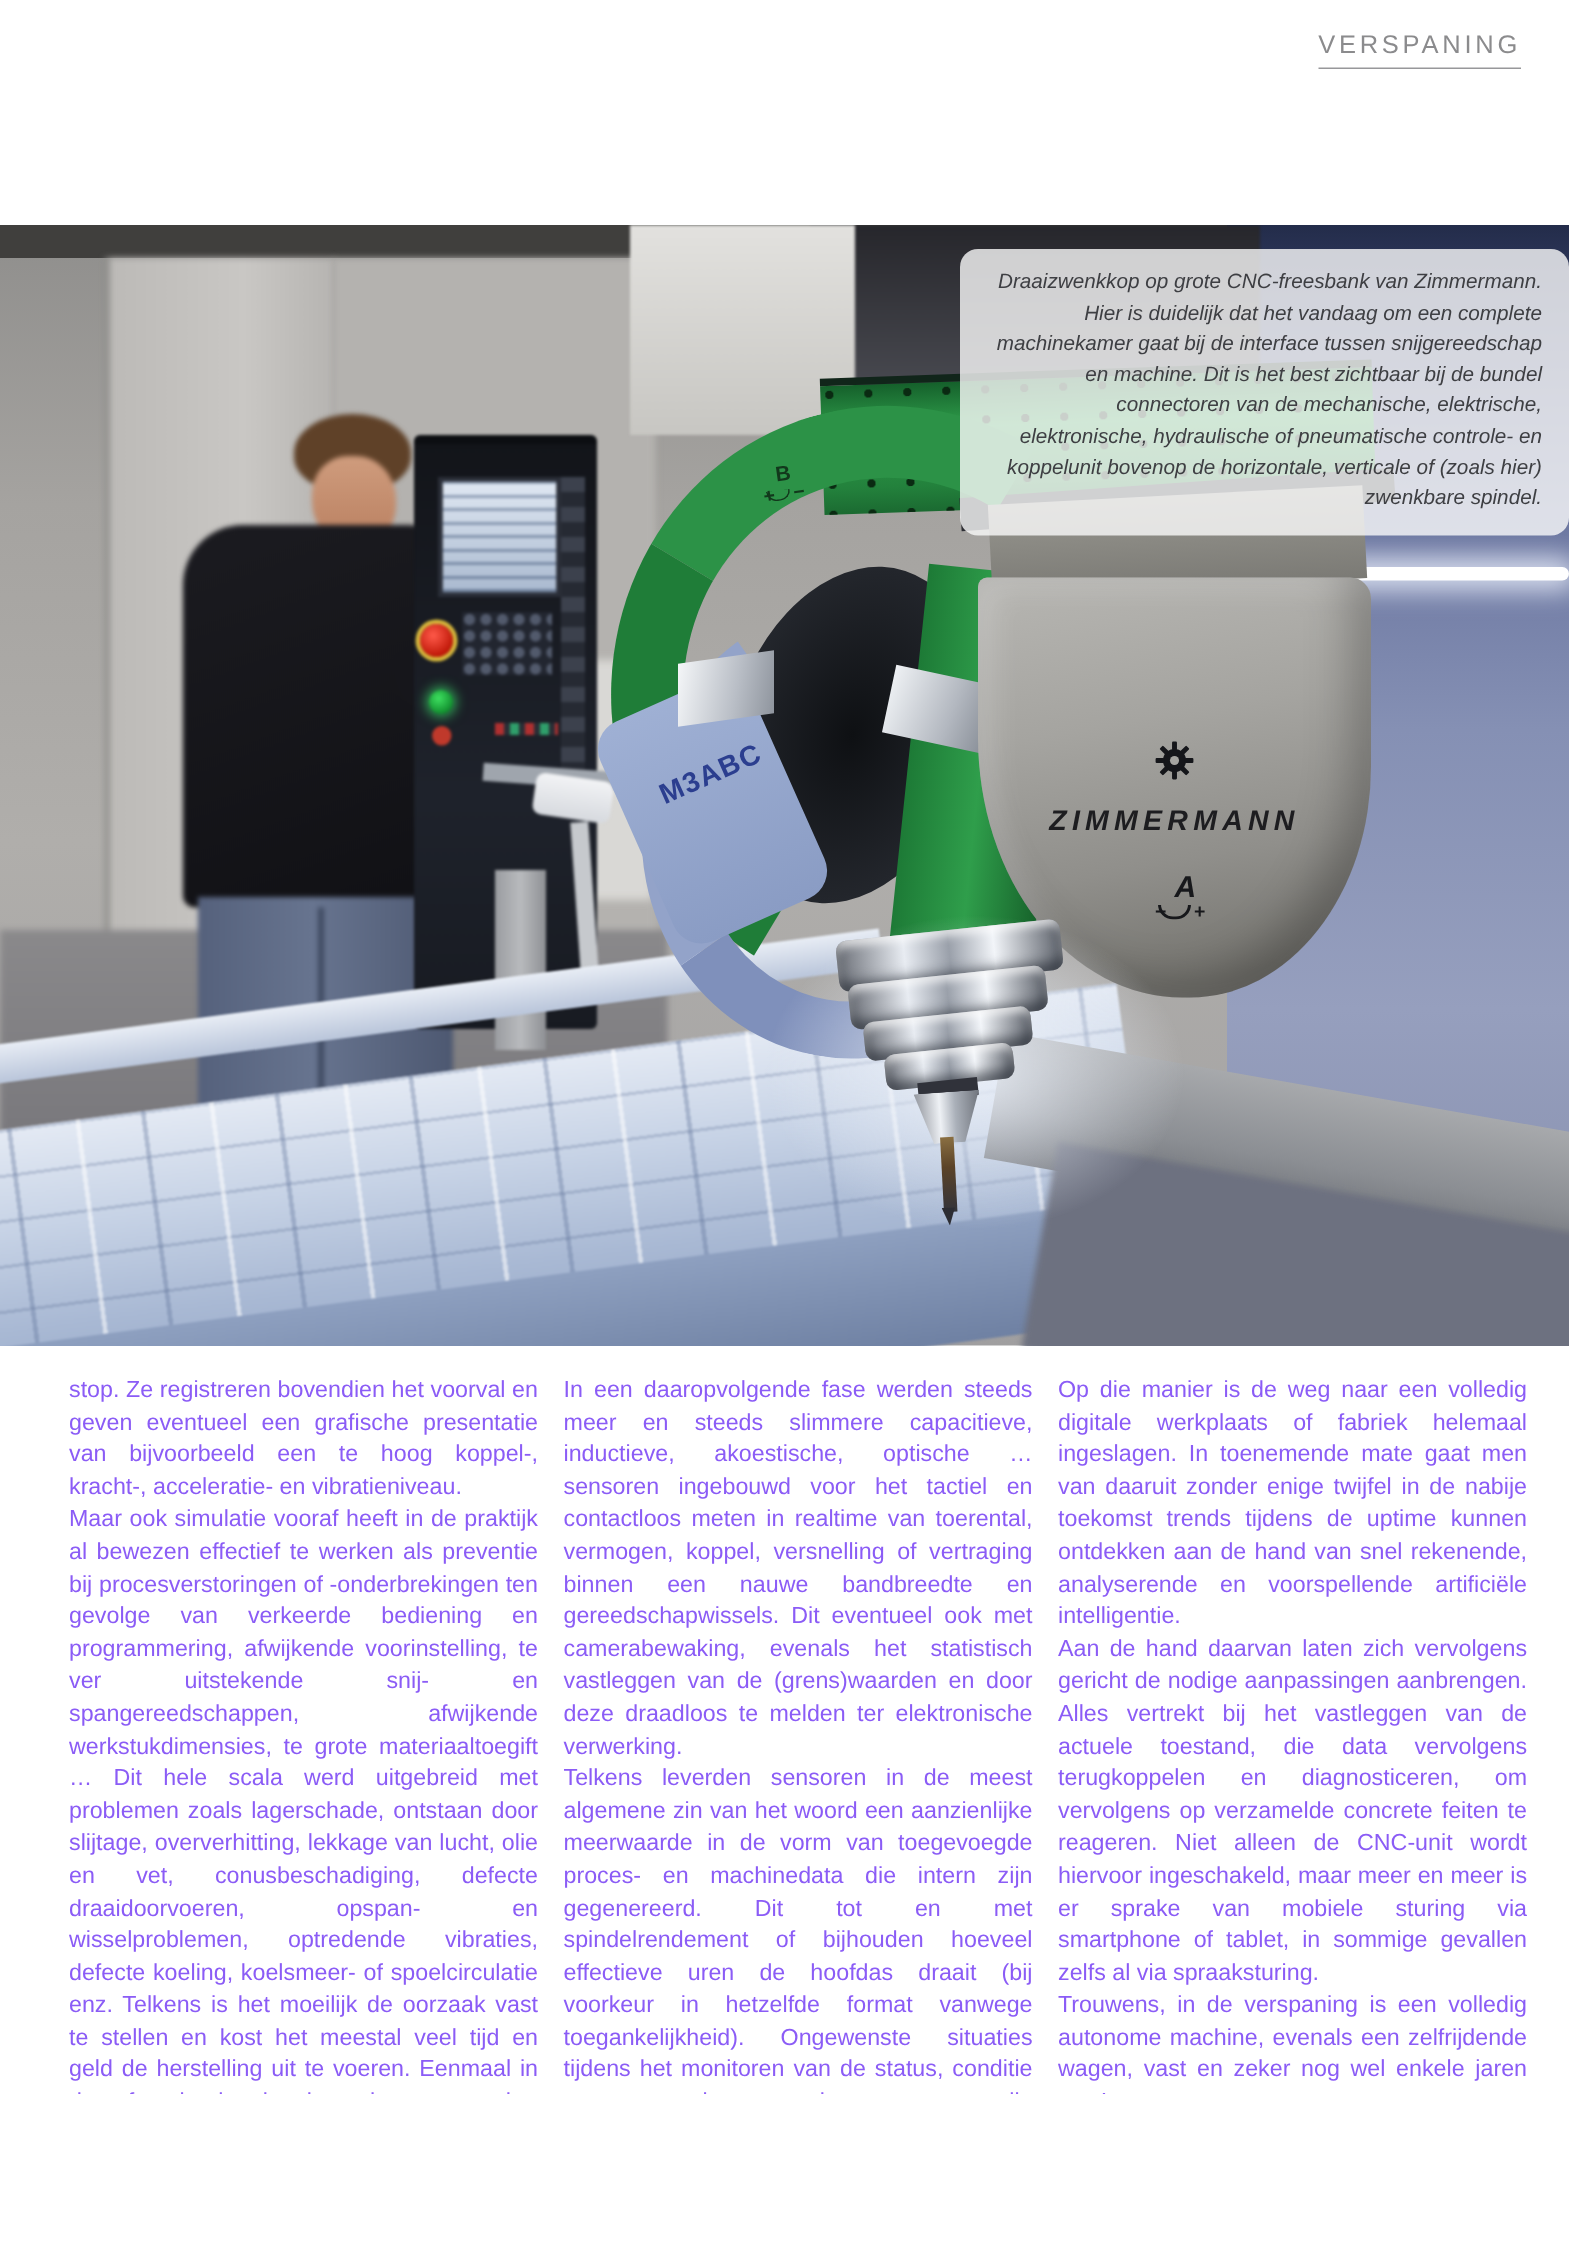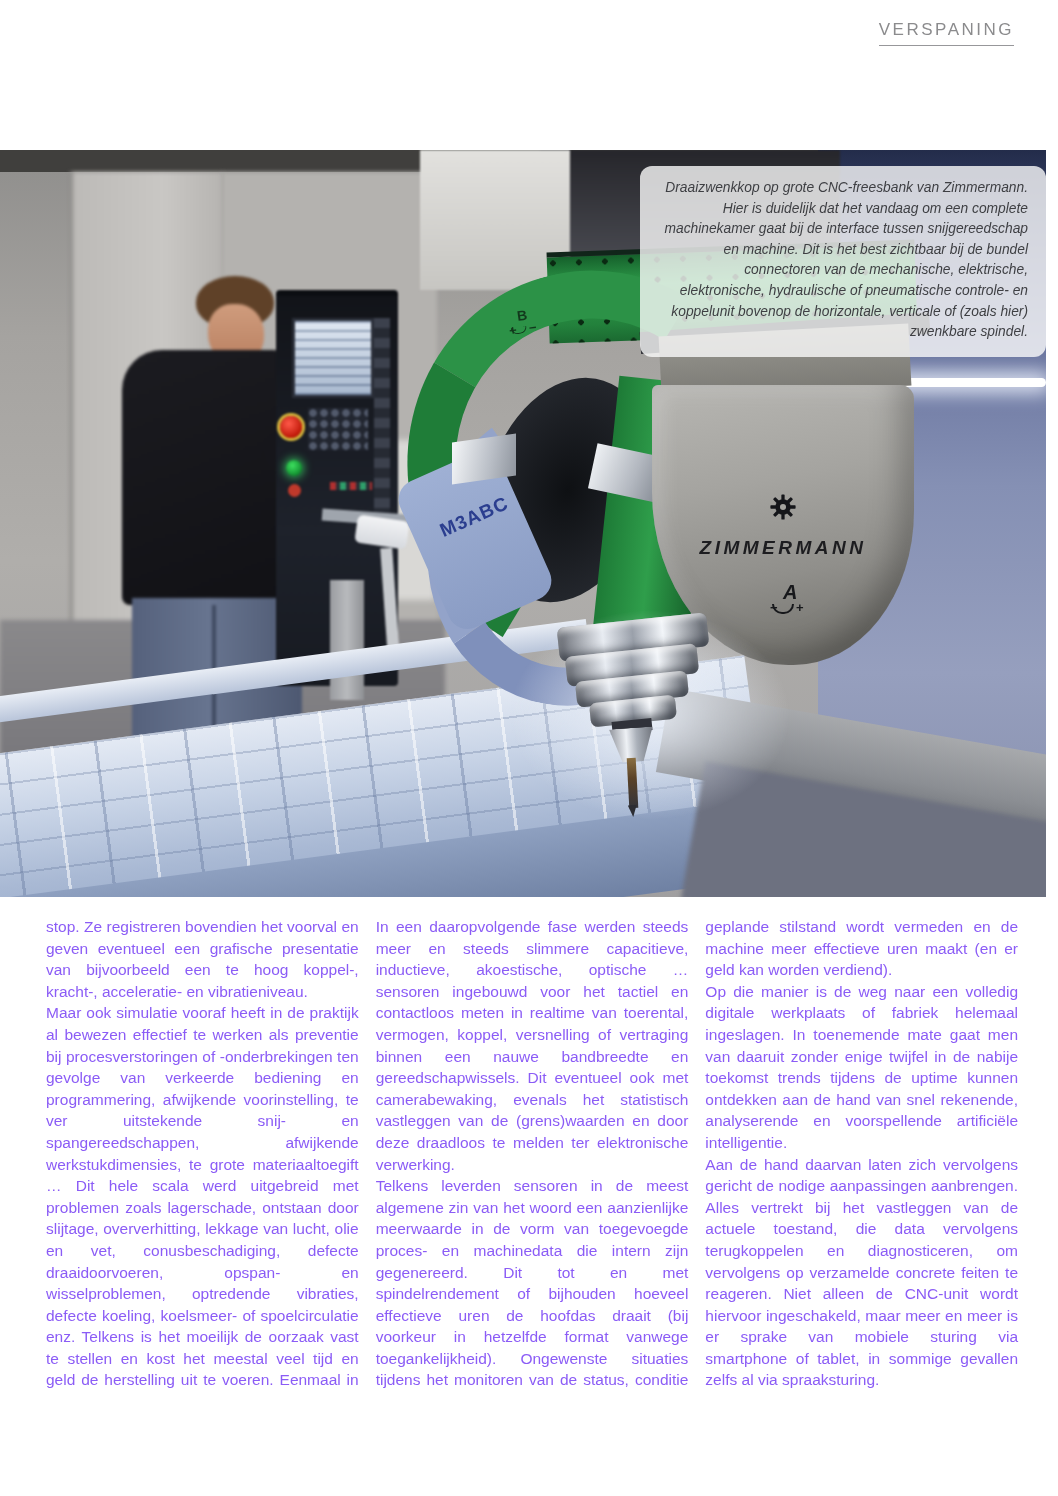--- a/index.html
+++ b/index.html
@@ -289,21 +289,20 @@
   <div class="article">
     <div class="col">
         <p>stop. Ze registreren bovendien het voorval en geven eventueel een grafische presentatie van bijvoorbeeld een te hoog koppel-, kracht-, acceleratie- en vibratieniveau.</p>
         <p>Maar ook simulatie vooraf heeft in de praktijk al bewezen effectief te werken als preventie bij procesverstoringen of -onderbrekingen ten gevolge van verkeerde bediening en programmering, afwijkende voorinstelling, te ver uitstekende snij- en spangereedschappen, afwijkende werkstukdimensies, te grote materiaaltoegift … Dit hele scala werd uitgebreid met problemen zoals lagerschade, ontstaan door slijtage, oververhitting, lekkage van lucht, olie en vet, conusbeschadiging, defecte draaidoorvoeren, opspan- en wisselproblemen, optredende vibraties, defecte koeling, koelsmeer- of spoelcirculatie enz. Telkens is het moeilijk de oorzaak vast te stellen en kost het meestal veel tijd en geld de herstelling uit te voeren. Eenmaal in de freesbank ingebouwd, vormt het repareren van een robuuste spindel, onafhankelijk van de grootte, een prijzige operatie na een crash of ander noodgeval. Dat afgezien van stilstand van de machine en bijkomend productieverlies, met alle consequenties van dien.</p>
       </div>
     <div class="col">
         <p>In een daaropvolgende fase werden steeds meer en steeds slimmere capacitieve, inductieve, akoestische, optische … sensoren ingebouwd voor het tactiel en contactloos meten in realtime van toerental, vermogen, koppel, versnelling of vertraging binnen een nauwe bandbreedte en gereedschapwissels. Dit eventueel ook met camerabewaking, evenals het statistisch vastleggen van de (grens)waarden en door deze draadloos te melden ter elektronische verwerking.</p>
         <p>Telkens leverden sensoren in de meest algemene zin van het woord een aanzienlijke meerwaarde in de vorm van toegevoegde proces- en machinedata die intern zijn gegenereerd. Dit tot en met spindelrendement of bijhouden hoeveel effectieve uren de hoofdas draait (bij voorkeur in hetzelfde format vanwege toegankelijkheid). Ongewenste situaties tijdens het monitoren van de status, conditie en prestaties worden tegenwoordig opgevangen door een waarschuwingssignaal. Grondregel in de industrie is nu eenmaal dat een spil moet draaien, anders wordt er niet gefreesd, gedraaid of geslepen.</p>
       </div>
     <div class="col">
-        <p>geplande stilstand wordt vermeden en de machine meer effectieve uren maakt (en er geld kan worden verdiend).</p>
         <p>Op die manier is de weg naar een volledig digitale werkplaats of fabriek helemaal ingeslagen. In toenemende mate gaat men van daaruit zonder enige twijfel in de nabije toekomst trends tijdens de uptime kunnen ontdekken aan de hand van snel rekenende, analyserende en voorspellende artificiële intelligentie.</p>
         <p>Aan de hand daarvan laten zich vervolgens gericht de nodige aanpassingen aanbrengen. Alles vertrekt bij het vastleggen van de actuele toestand, die data vervolgens terugkoppelen en diagnosticeren, om vervolgens op verzamelde concrete feiten te reageren. Niet alleen de CNC-unit wordt hiervoor ingeschakeld, maar meer en meer is er sprake van mobiele sturing via smartphone of tablet, in sommige gevallen zelfs al via spraaksturing.</p>
         <p>Trouwens, in de verspaning is een volledig autonome machine, evenals een zelfrijdende wagen, vast en zeker nog wel enkele jaren weg!</p>
       </div>
   </div>
 
   <a class="footer-site">www.metallerie.nl</a>
   <div class="footer-right">
     <span class="footer-credit">Metallerie • 2003</span>
     <span class="footer-page">27</span>

